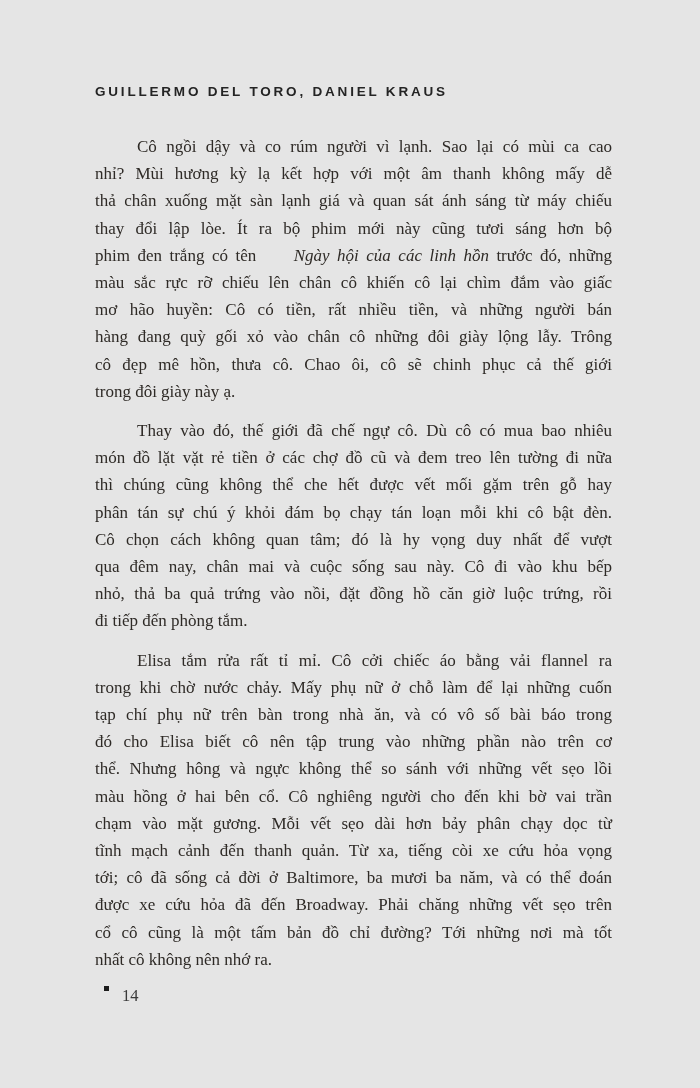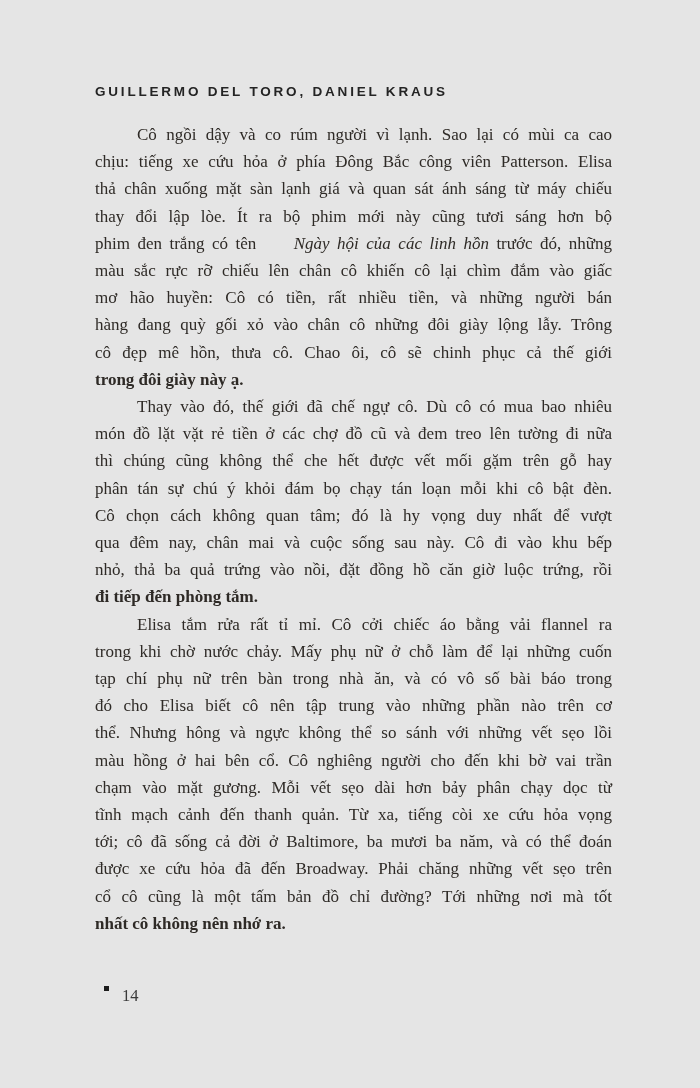--- a/index.html
+++ b/index.html
@@ -29,22 +29,22 @@
     width: 517px;
     font-size: 17px;
     line-height: 27.2px;
     color: #2e2a26;
   }
   .line {
     text-align: justify;
     text-align-last: justify;
     white-space: normal;
   }
-  .line.last { text-align-last: left; font-weight: bold; }
-  .line.first { text-indent: 42px; }
+  .line.last { text-align-last: left; }
+  .line.first { text-indent: 42px; margin-top: 12px; }
   .italic { font-style: italic; margin-left: 30px; }
   .page-footer {
     position: absolute;
     top: 986px;
     left: 104px;
     display: flex;
     height: 20px;
   }
   .footer-bullet {
     display: inline-block;
@@ -61,21 +61,21 @@
 </style>
 </head>
 <body>
 
 <div class="page">
   <header class="running-header">GUILLERMO DEL TORO, DANIEL KRAUS</header>
 
   <main class="body-text" id="body-text">
       <div class="paragraph">
         <div class="line first"><span>Cô ngồi dậy và co rúm người vì lạnh. Sao lại có mùi ca cao</span></div>
-        <div class="line"><span>chịu: tiếng xe cứu hỏa ở phía Đông Bắc công viên Patterson. Elisa</span></div>
+        <div class="line"><span>nhỉ? Mùi hương kỳ lạ kết hợp với một âm thanh không mấy dễ</span></div>
         <div class="line"><span>thả chân xuống mặt sàn lạnh giá và quan sát ánh sáng từ máy chiếu</span></div>
         <div class="line"><span>thay đổi lập lòe. Ít ra bộ phim mới này cũng tươi sáng hơn bộ</span></div>
         <div class="line"><span>phim đen trắng có tên </span><span class="italic">Ngày hội của các linh hồn</span><span> trước đó, những</span></div>
         <div class="line"><span>màu sắc rực rỡ chiếu lên chân cô khiến cô lại chìm đắm vào giấc</span></div>
         <div class="line"><span>mơ hão huyền: Cô có tiền, rất nhiều tiền, và những người bán</span></div>
         <div class="line"><span>hàng đang quỳ gối xỏ vào chân cô những đôi giày lộng lẫy. Trông</span></div>
         <div class="line"><span>cô đẹp mê hồn, thưa cô. Chao ôi, cô sẽ chinh phục cả thế giới</span></div>
         <div class="line last"><span>trong đôi giày này ạ.</span></div>
       </div>
       <div class="paragraph">

